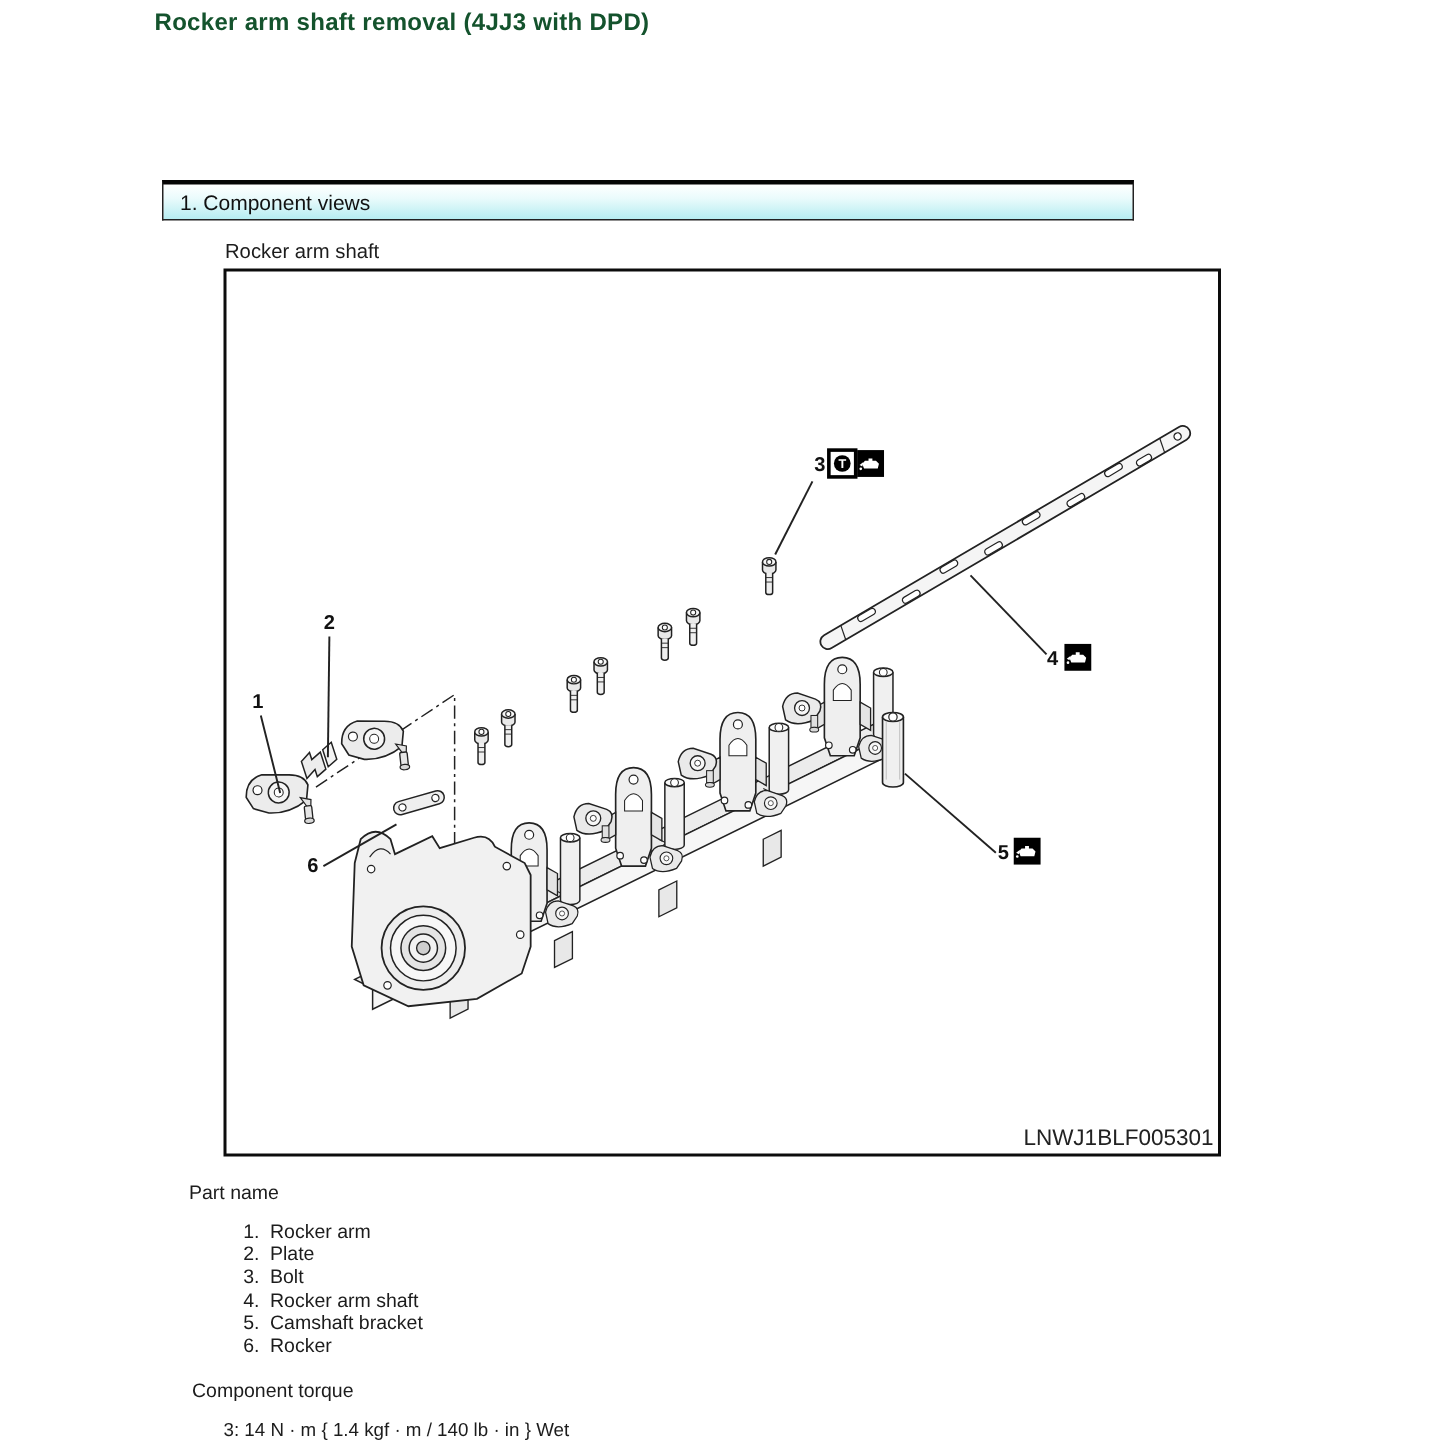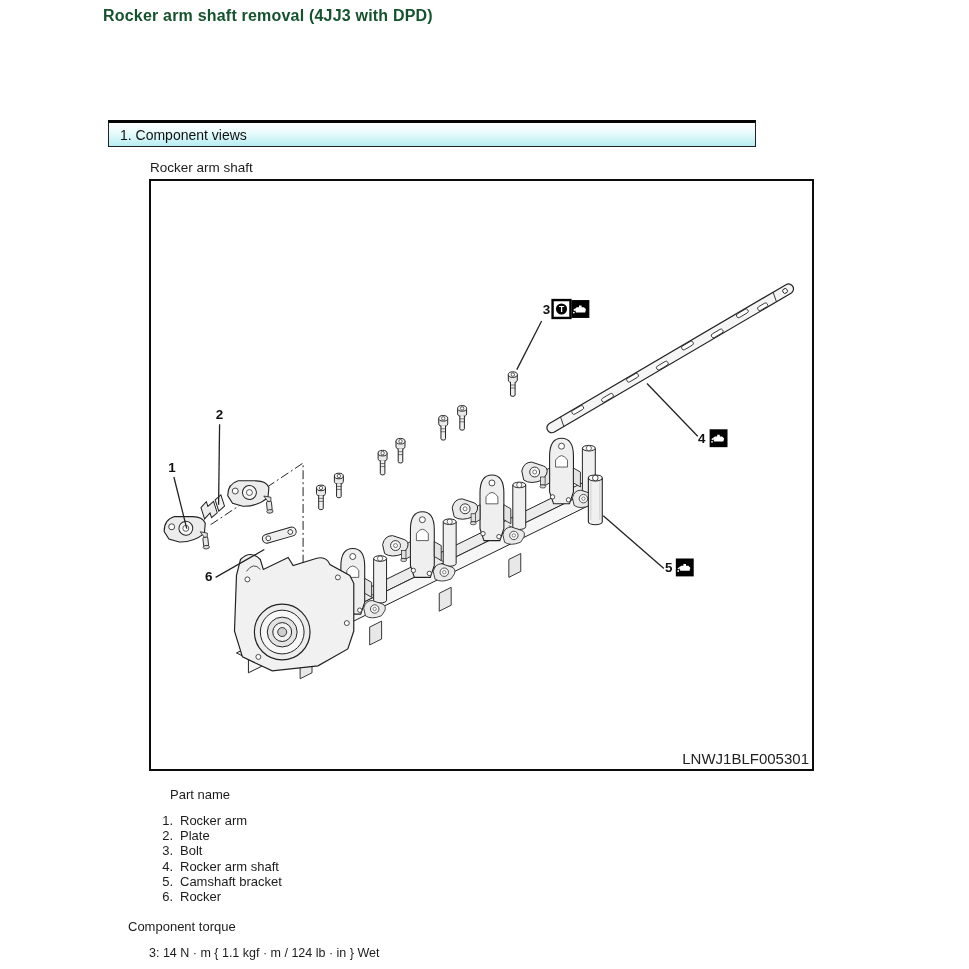--- a/index.html
+++ b/index.html
@@ -19,21 +19,21 @@
     display:flex;align-items:center;padding-left:11px;
     font-size:14px;color:#111;
   }
   .fig-label{position:absolute;left:150px;top:160px;font-size:13.5px;}
   .diagram-box{
     position:absolute;left:149px;top:179px;width:665px;height:592px;
     box-sizing:border-box;border:2px solid #0c0c0c;background:#fff;
   }
   .diagram-box svg{position:absolute;left:0;top:0;width:100%;height:100%;}
   .fig-code{position:absolute;right:3px;bottom:2px;font-size:15px;color:#222;}
-  .part-heading{position:absolute;left:126px;top:787px;font-size:13px;margin-left:44px;}
+  .part-heading{position:absolute;left:126px;top:787px;font-size:13px;}
   .part-list{position:absolute;left:155px;top:813px;font-size:13px;line-height:15.2px;}
   .part-row{display:flex;}
   .part-num{width:18px;text-align:right;margin-right:7px;}
   .torque-heading{position:absolute;left:128px;top:919px;font-size:13px;}
   .torque-value{position:absolute;left:149px;top:946px;font-size:12.5px;}
   svg text{font-family:"Liberation Sans", sans-serif;}
 </style>
 </head>
 <body>
 
@@ -238,13 +238,13 @@
     <span class="part-num">5.</span>
     <span>Camshaft bracket</span>
   </div>
   <div class="part-row">
     <span class="part-num">6.</span>
     <span>Rocker</span>
   </div>
 </div>
 
 <div class="torque-heading">Component torque</div>
-<div class="torque-value">3: 14 N · m { 1.1 kgf · m / 124 lb · in } Wet</div>
+<div class="torque-value">3: 14 N · m { 1.4 kgf · m / 140 lb · in } Wet</div>
 
 </body></html>

